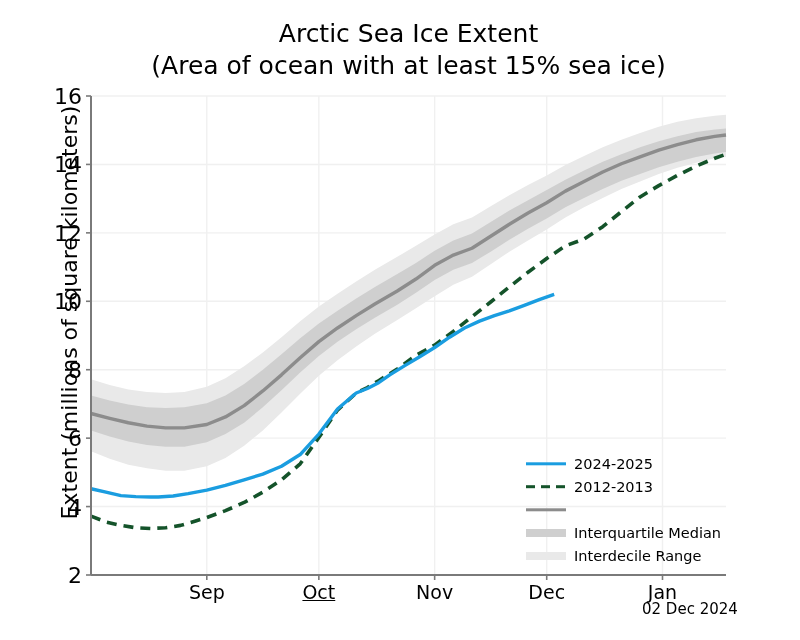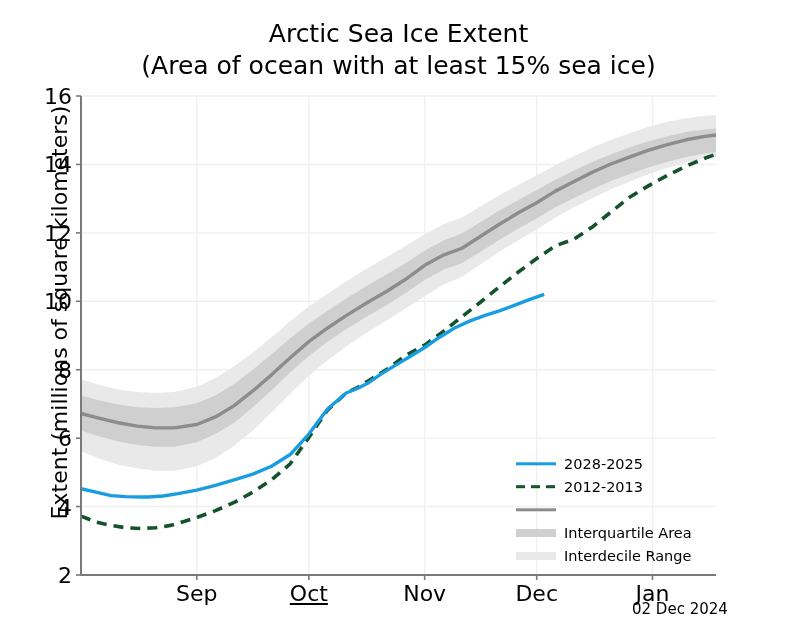--- a/index.html
+++ b/index.html
@@ -10,21 +10,21 @@
   body {
     width: 800px;
     height: 640px;
     font-family: "DejaVu Sans", sans-serif;
     color: #000000;
     overflow: hidden;
     position: relative;
   }
   #figure {
     position: absolute;
-    left: 4px; top: 0;
+    left: 14px; top: 0;
     width: 673px;
     height: 640px;
   }
   .title-block {
     position: absolute;
     left: 77px;
     top: 18px;
     width: 635px;
     text-align: center;
     line-height: 1.28;
@@ -58,21 +58,21 @@
     right: 0;
     width: 30px;
     text-align: right;
     font-size: 22px;
     transform: translateY(-50%);
     white-space: nowrap;
   }
   .ytick-wrap { position: absolute; left: 38px; width: 30px; top:0; height:0;}
   .xtick-label {
     position: absolute;
-    font-size: 22px;
+    font-size: 19px;
     transform: translateX(-50%);
     white-space: nowrap;
     top: 581px;
   }
   .legend {
     position: absolute;
     left: 512px;
     top: 452px;
     width: 200px;
     font-size: 14.5px;
@@ -176,38 +176,38 @@
       <div class="xtick-label" style="left: 420.647px;">Nov</div>
       <div class="xtick-label" style="left: 532.706px;">Dec</div>
       <div class="xtick-label" style="left: 648.5px;">Jan</div>
     </div>
 
   <div class="legend" id="legend">
       <div class="legend-row">
         <span class="legend-swatch">
           <span class="sw-line" style="background: rgb(26, 157, 224);"></span>
         </span>
-        <span class="legend-label">2028-2025</span>
+        <span class="legend-label">2024-2025</span>
       </div>
       <div class="legend-row">
         <span class="legend-swatch">
           <span class="sw-dash" style="color: rgb(20, 83, 42);"></span>
         </span>
         <span class="legend-label">2012-2013</span>
       </div>
       <div class="legend-row">
         <span class="legend-swatch">
           <span class="sw-line" style="background: rgb(140, 140, 140);"></span>
         </span>
       </div>
       <div class="legend-row">
         <span class="legend-swatch">
           <span class="sw-band" style="background: rgb(207, 207, 207);"></span>
         </span>
-        <span class="legend-label">Interquartile Area</span>
+        <span class="legend-label">Interquartile Median</span>
       </div>
       <div class="legend-row">
         <span class="legend-swatch">
           <span class="sw-band" style="background: rgb(233, 233, 233);"></span>
         </span>
         <span class="legend-label">Interdecile Range</span>
       </div>
     </div>
 
 </div>

